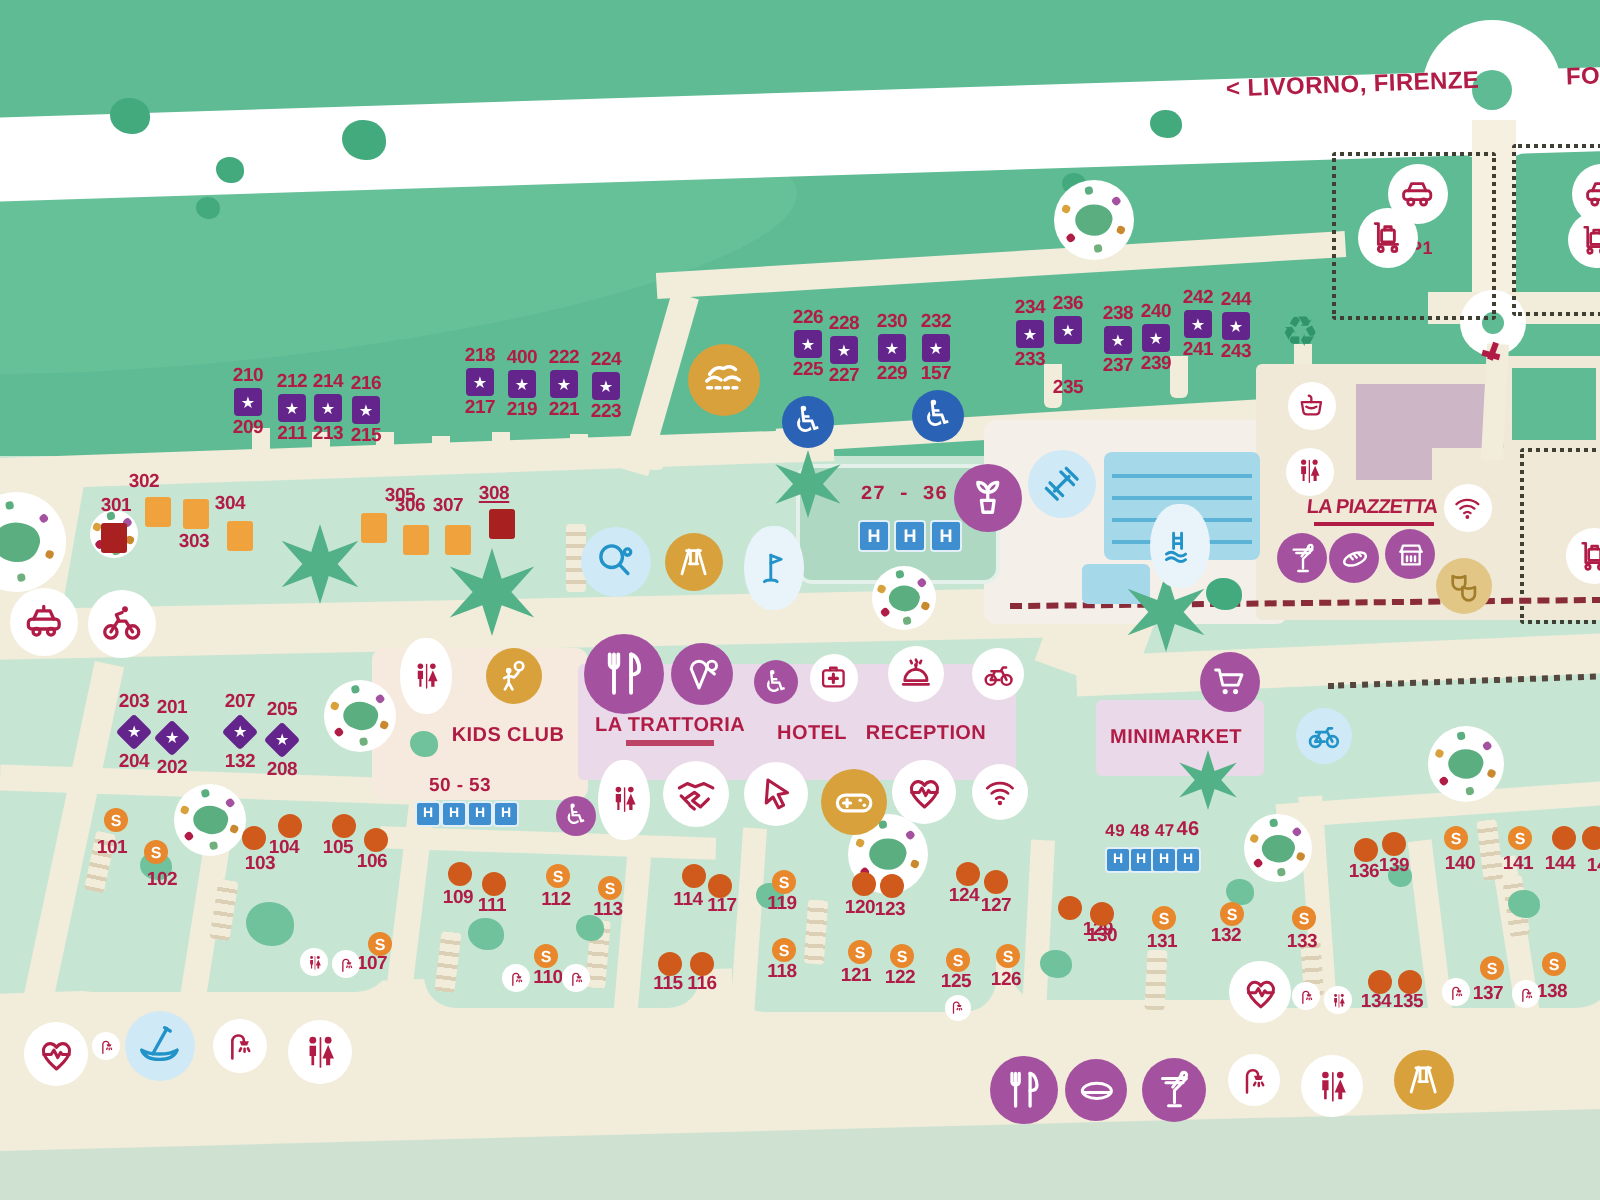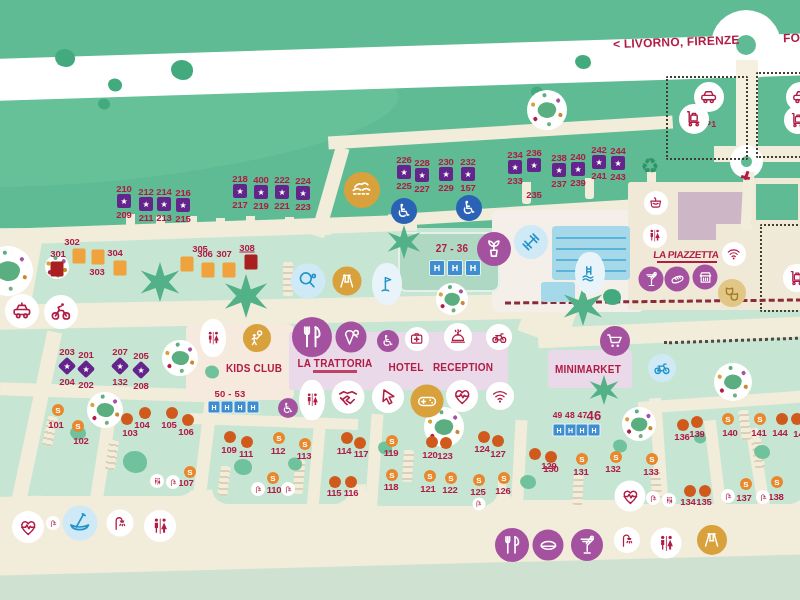--- a/index.html
+++ b/index.html
@@ -375,34 +375,34 @@
     <div class="a c osq" style="left: 120px; top: 268px; width: 13px; height: 15px;"></div>
     <div class="a c num" style="left: 115px; top: 252px;">304</div>
     <div class="a c osq" style="left: 187px; top: 264px; width: 13px; height: 15px;"></div>
     <div class="a c num" style="left: 200px; top: 248px; text-align: center;">305</div>
     <div class="a c osq" style="left: 208px; top: 270px; width: 13px; height: 15px;"></div>
     <div class="a c num" style="left: 205px; top: 253px;">306</div>
     <div class="a c osq" style="left: 229px; top: 270px; width: 13px; height: 15px;"></div>
     <div class="a c num" style="left: 224px; top: 253px;">307</div>
     <div class="a c osq dk" style="left: 251px; top: 262px; width: 13px; height: 15px;"></div>
     <div class="a c num" style="left: 247px; top: 247px; text-decoration: underline;">308</div>
-    <div class="a c num" style="left: 452px; top: 248px; font-size: 10px; letter-spacing: 0.2px;">27 - 36</div>
+    <div class="a c num" style="left: 452px; top: 248px; font-size: 10px; letter-spacing: 0.2px; font-family: Liberation Mono, monospace;">27 - 36</div>
     <div class="a c hh" style="left: 437px; top: 268px; width: 14px; height: 14px; font-size: 9px;">H</div>
     <div class="a c hh" style="left: 455px; top: 268px; width: 14px; height: 14px; font-size: 9px;">H</div>
     <div class="a c hh" style="left: 473px; top: 268px; width: 14px; height: 14px; font-size: 9px;">H</div>
     <div class="a c num" style="left: 230px; top: 393px; font-size: 9.5px; letter-spacing: 0.2px;">50 - 53</div>
     <div class="a c hh" style="left: 214px; top: 407px; width: 11px; height: 11px; font-size: 7px;">H</div>
     <div class="a c hh" style="left: 227px; top: 407px; width: 11px; height: 11px; font-size: 7px;">H</div>
     <div class="a c hh" style="left: 240px; top: 407px; width: 11px; height: 11px; font-size: 7px;">H</div>
     <div class="a c hh" style="left: 253px; top: 407px; width: 11px; height: 11px; font-size: 7px;">H</div>
     <div class="a c num" style="left: 570px; top: 415px; font-size: 8.5px; letter-spacing: 0.2px;">49 48 47</div>
     <div class="a c hh" style="left: 559px; top: 430px; width: 11px; height: 11px; font-size: 7px;">H</div>
     <div class="a c hh" style="left: 570.5px; top: 430px; width: 11px; height: 11px; font-size: 7px;">H</div>
     <div class="a c hh" style="left: 582px; top: 430px; width: 11px; height: 11px; font-size: 7px;">H</div>
-    <div class="a c num" style="left: 594px; top: 415px; font-size: 13px; letter-spacing: 0.2px;">46</div>
+    <div class="a c num" style="left: 594px; top: 415px; font-size: 10px; letter-spacing: 0.2px;">46</div>
     <div class="a c hh" style="left: 594px; top: 430px; width: 11px; height: 11px; font-size: 7px;">H</div>
     <div class="a c dt2" style="left: 58px; top: 410px; width: 12px; height: 12px; font-size: 8px;">S</div>
     <div class="a c num" style="left: 56px; top: 424px;">101</div>
     <div class="a c dt2" style="left: 78px; top: 426px; width: 12px; height: 12px; font-size: 8px;">S</div>
     <div class="a c num" style="left: 81px; top: 440px;">102</div>
     <div class="a c dt1" style="left: 127px; top: 419px; width: 12px; height: 12px;"></div>
     <div class="a c num" style="left: 130px; top: 432px;">103</div>
     <div class="a c dt1" style="left: 145px; top: 413px; width: 12px; height: 12px;"></div>
     <div class="a c num" style="left: 142px; top: 424px;">104</div>
     <div class="a c dt1" style="left: 172px; top: 413px; width: 12px; height: 12px;"></div>

